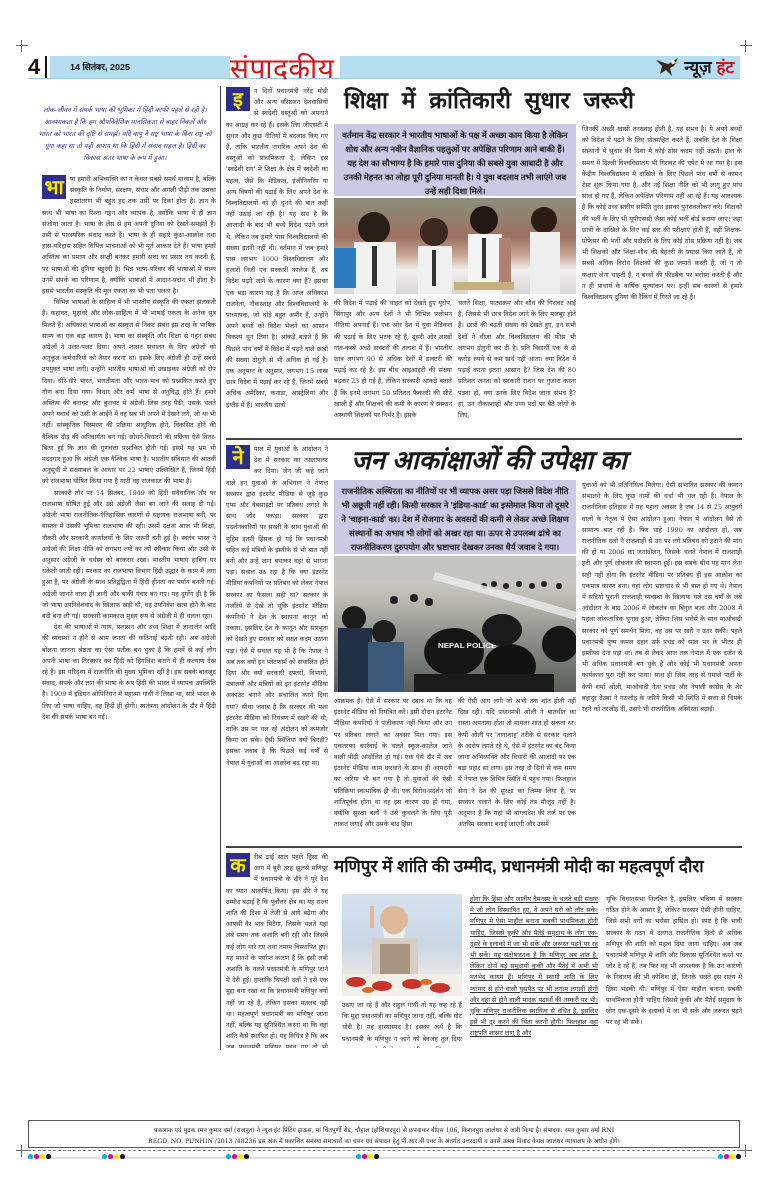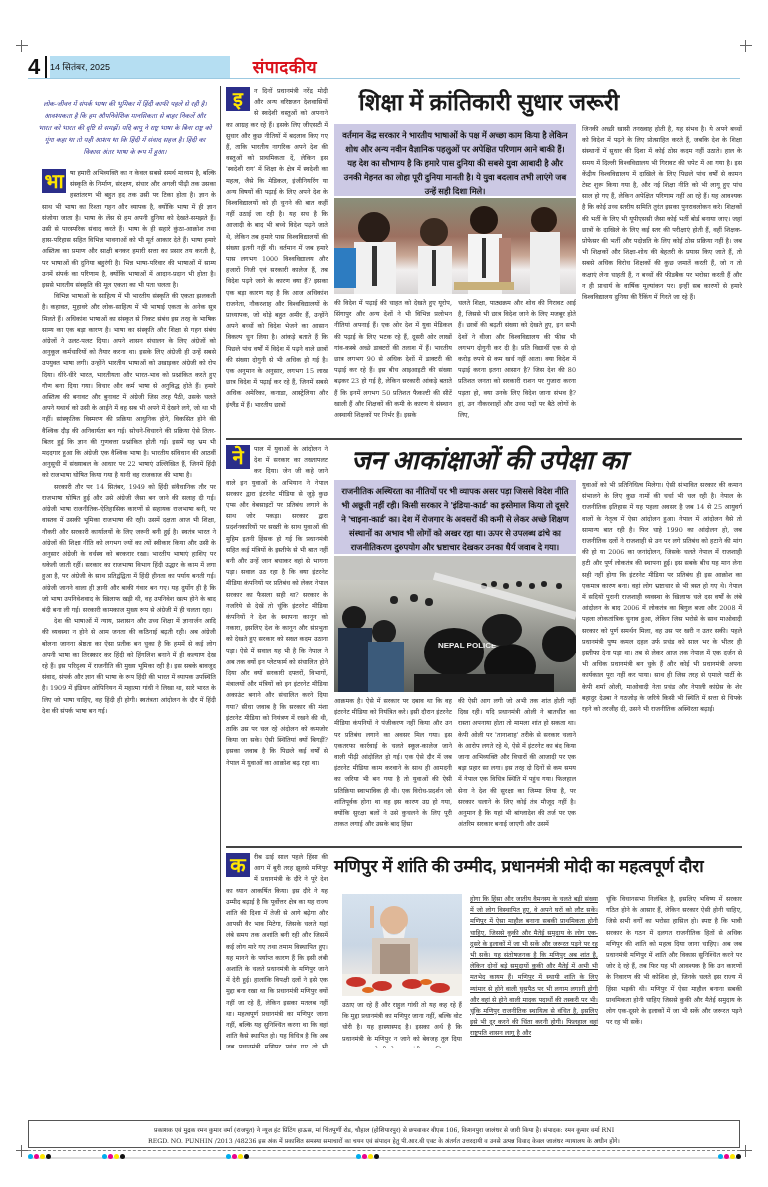--- a/index.html
+++ b/index.html
@@ -8,40 +8,40 @@
 
   .reg-mark { position: absolute; width: 12px; height: 12px; }
   .reg-mark::before, .reg-mark::after { content: ""; position: absolute; background: #666; }
   .reg-mark::before { left: 5px; top: 0; width: 1px; height: 12px; }
   .reg-mark::after { left: 0; top: 5px; width: 12px; height: 1px; }
 
   
   .masthead { position: absolute; top: 55px; left: 28px; width: 712px; height: 24px; display: flex; align-items: center; border-bottom: 1px solid #9cc9e1; }
   .page-num { font-family: "Liberation Sans", sans-serif; font-weight: bold; font-size: 22px; color: #111; width: 14px; line-height: 24px; }
   .page-sep { width: 2px; height: 22px; background: #111; margin: 0 3px 0 3px; }
-  .date-band { background: #b5def2; height: 22px; flex: 0 0 180px; display: flex; align-items: center; padding-left: 0; font-family: "Liberation Sans", sans-serif; font-size: 9px; color: #111; font-weight: normal; }
-  .section-title { flex: 0 0 110px; text-align: center; font-family: "Liberation Sans", sans-serif; font-weight: bold; font-size: 17px; color: #d9121c; letter-spacing: 0.5px; }
+  .date-band { background: #b5def2; height: 22px; flex: 0 0 180px; display: flex; align-items: center; padding-left: 20px; font-family: "Liberation Sans", sans-serif; font-size: 9px; color: #111; font-weight: bold; }
+  .section-title { flex: 0 0 110px; font-family: "Liberation Sans", sans-serif; font-weight: normal; font-size: 28px; color: #d9121c; letter-spacing: 0.5px; }
   .band-right { background: #b5def2; height: 22px; flex: 1; display: flex; justify-content: flex-end; align-items: center; padding-right: 6px; gap: 4px; }
   .brand-eagle { width: 26px; height: 22px; position: relative; }
   .brand-name { font-family: "Liberation Sans", sans-serif; font-weight: bold; font-size: 17px; }
   .brand-name .a { color: #1a1a1a; }
   .brand-name .b { color: #d9121c; }
 
   
   .left-col { position: absolute; left: 28px; top: 86px; width: 188px; }
   .left-headline { font-family: "Liberation Sans", sans-serif; font-weight: bold; font-size: 21px; line-height: 24px; color: #1a1a1a; padding-left: 14px; }
   .author-block { position: relative; height: 104px; margin-top: 8px; }
   .author-photo { position: absolute; left: 14px; top: 0; width: 72px; height: 88px; background: linear-gradient(180deg,#b7a48e 0%,#8f7b67 30%,#d4b79b 50%,#3a3a3a 85%,#2a2a2a 100%); border: 1px solid #ccc; }
   .author-photo .face { position: absolute; left: 20px; top: 20px; width: 30px; height: 36px; background: #c58f6a; border-radius: 45% 45% 40% 40%; }
   .author-photo .mustache { position: absolute; left: 22px; top: 42px; width: 26px; height: 6px; background: #2a1a12; border-radius: 4px; }
   .author-photo .hair { position: absolute; left: 22px; top: 16px; width: 26px; height: 8px; background: #444; border-radius: 50% 50% 0 0; }
   .pen-icon { position: absolute; left: 92px; top: 4px; width: 90px; height: 50px; }
   .author-name { position: absolute; left: 114px; top: 56px; width: 82px; height: 14px; background: #2b2e8a; color: #fff; font-family: "Liberation Sans", sans-serif; font-size: 8px; display: flex; align-items: center; justify-content: center; }
   .author-role { position: absolute; left: 114px; top: 71px; width: 82px; height: 14px; background: #ffe600; color: #d9121c; font-family: "Liberation Sans", sans-serif; font-weight: bold; font-size: 8px; display: flex; align-items: center; justify-content: center; }
-  .blurb { font-family: "DejaVu Sans", sans-serif; font-style: italic; font-size: 6.6px; line-height: 12px; color: #2b2e8a; text-align: center; padding: 0 4px 0 10px; margin-top: 12px; }
+  .blurb { font-family: "DejaVu Sans", sans-serif; font-style: italic; font-size: 6.6px; line-height: 12px; color: #2b2e8a; text-align: center; padding: 0 4px 0 10px; margin-top: 18px; }
   .body-text { font-family: "DejaVu Serif", serif; font-size: 6.4px; line-height: 11.2px; color: #333; text-align: justify; }
   .left-body { margin-top: 10px; padding-left: 14px; }
   .left-body p { text-indent: 12px; }
   .dropcap { float: left; width: 20px; height: 20px; margin: 1px 4px 0 0; background: #2b2e8a; border: 1px solid #2b2e8a; color: #ffe600; font-family: "Liberation Sans", sans-serif; font-weight: bold; font-size: 16px; line-height: 19px; text-align: center; }
   .dropcap.big { width: 24px; height: 24px; font-size: 20px; line-height: 23px; }
 
   .col-divider { position: absolute; left: 220px; top: 86px; width: 1px; height: 964px; background: #444; }
   .art-headline { font-family: "Liberation Sans", sans-serif; font-weight: bold; color: #1a1a1a; text-align: center; }
   .col { position: absolute; overflow: hidden; }
   .pull-quote { position: absolute; background: #ccc9e4; color: #1a1a1a; font-family: "Liberation Sans", sans-serif; font-weight: bold; font-size: 8.3px; line-height: 14px; text-align: center; padding: 4px 6px; }
@@ -62,41 +62,54 @@
 <div class="reg-mark" style="left:16px;top:1145px;"></div>
 <div class="reg-mark" style="left:740px;top:1145px;"></div>
 
 <header class="masthead">
   <span class="page-num">4</span>
   <span class="page-sep"></span>
   <div class="date-band">
     <span>14 सितंबर, 2025</span>
   </div>
   <div class="section-title">संपादकीय</div>
+  <div class="band-right">
+    <span class="brand-eagle">
+      <svg width="26" height="22" viewBox="0 0 26 22">
+        <path d="M2 4 L14 8 L24 2 L20 10 L16 12 L18 20 L12 14 L6 18 L8 10 Z" fill="#3b2a20"></path>
+        <circle cx="19" cy="6" r="2" fill="#f4f4f4"></circle>
+        <path d="M21 6 L25 7 L21 8 Z" fill="#e0a020"></path>
+      </svg>
+    </span>
+    <span class="brand-name">
+      <span class="a">न्यूज़</span>
+      <span class="b">हंट</span>
+    </span>
+  </div>
 </header>
 
 <section class="left-col">
   <p class="blurb">लोक-जीवन में संपर्क भाषा की भूमिका में हिंदी काफी पहले से रही है। आवश्यकता है कि हम औपनिवेशिक मानसिकता से बाहर निकलें और भारत को भारत की दृष्टि से समझें। यदि बापू ने राष्ट्र भाषा के बिना राष्ट्र को गूंगा कहा था तो यही आशय था कि हिंदी में संवाद सहज है। हिंदी का विकास अंतर भाषा के रूप में हुआ।</p>
   <div class="body-text left-body">
     <span class="dropcap big">भा</span>
     <p style="text-indent:0">षा हमारी अभिव्यक्ति का न केवल सबसे समर्थ माध्यम है, बल्कि संस्कृति के निर्माण, संरक्षण, संचार और अगली पीढ़ी तक उसका हस्तांतरण भी बहुत हद तक उसी पर टिका होता है। ज्ञान के साथ भी भाषा का रिश्ता गहन और व्यापक है, क्योंकि भाषा में ही ज्ञान संजोया जाता है। भाषा के लेंस से हम अपनी दुनिया को देखते-समझते हैं। उसी से पारस्परिक संवाद करते हैं। भाषा के ही सहारे कुंठा-आक्रोश तथा हास-परिहास सहित विभिन्न भावनाओं को भी मूर्त आकार देते हैं। भाषा हमारे अस्तित्व का प्रमाण और साक्षी बनकर हमारी सत्ता का प्रसार तय करती है, पर भाषाओं की दुनिया बहुरंगी है। भिन्न भाषा-परिवार की भाषाओं में साम्य उनमें संपर्क का परिणाम है, क्योंकि भाषाओं में आदान-प्रदान भी होता है। इससे भारतीय संस्कृति की मूल एकता का भी पता चलता है।</p>
     <p>विभिन्न भाषाओं के साहित्य में भी भारतीय संस्कृति की एकता झलकती है। कहावत, मुहावरे और लोक-साहित्य में भी भाषाई एकता के अनेक सूत्र मिलते हैं। अधिकांश भाषाओं का संस्कृत से निकट संबंध इस तरह के भाषिक साम्य का एक बड़ा कारण है। भाषा का संस्कृति और शिक्षा से गहन संबंध अंग्रेजों ने उलट-पलट दिया। अपने शासन संचालन के लिए अंग्रेजों को अनुकूल कर्मचारियों को तैयार करना था। इसके लिए अंग्रेजी ही उन्हें सबसे उपयुक्त भाषा लगी। उन्होंने भारतीय भाषाओं को उखाड़कर अंग्रेजी को रोप दिया। धीरे-धीरे भारत, भारतीयता और भारत-भाव को प्रश्नांकित करते हुए गौण बना दिया गया। विचार और कर्म भाषा से अनुविद्ध होते हैं। हमारे अस्तित्व की बनावट और बुनावट में अंग्रेजी जिस तरह पैठी, उसके चलते अपने यथार्थ को उसी के आईने में वह सब भी अपने में देखने लगे, जो था भी नहीं। सांस्कृतिक विस्मरण की प्रक्रिया आधुनिक होने, विकसित होने की वैश्विक दौड़ की अनिवार्यता बन गई। सोचने-विचारने की प्रक्रिया ऐसे तितर-बितर हुई कि ज्ञान की गुणवत्ता प्रश्नांकित होती गई। इसमें यह भ्रम भी मददगार हुआ कि अंग्रेजी एक वैश्विक भाषा है। भारतीय संविधान की आठवीं अनुसूची में संख्याबल के आधार पर 22 भाषाएं उल्लिखित हैं, जिनमें हिंदी को राजभाषा घोषित किया गया है यानी वह राजकाज की भाषा है।</p>
     <p>सरकारी तौर पर 14 सितंबर, 1949 को हिंदी संवैधानिक तौर पर राजभाषा घोषित हुई और उसे अंग्रेजी जैसा बन जाने की सलाह दी गई। अंग्रेजी भाषा राजनीतिक-ऐतिहासिक कारणों से सहायक राजभाषा बनी, पर वास्तव में उसकी भूमिका राजभाषा की रही। उसमें दक्षता आज भी शिक्षा, नौकरी और सरकारी कार्यालयों के लिए जरूरी बनी हुई है। स्वतंत्र भारत ने अंग्रेजों की शिक्षा नीति को लगभग ज्यों का त्यों स्वीकार किया और उसी के अनुसार अंग्रेजी के वर्चस्व को बरकरार रखा। भारतीय भाषाएं हाशिए पर धकेली जाती रहीं। सरकार का राजभाषा विभाग हिंदी उद्धार के काम में लगा हुआ है, पर अंग्रेजी के साथ प्रतिद्वंद्विता में हिंदी हीनता का पर्याय बनती गई। अंग्रेजी जानने वाला ही ज्ञानी और बाकी गंवार बन गए। यह दुर्योग ही है कि जो भाषा उपनिवेशवाद के खिलाफ खड़ी थी, वह उपनिवेश खत्म होने के बाद बंदी बना ली गई। सरकारी कामकाज मुख्य रूप से अंग्रेजी में ही चलता रहा।</p>
     <p>देश की भाषाओं में न्याय, प्रशासन और उच्च शिक्षा में ज्ञानार्जन आदि की व्यवस्था न होने से आम जनता की कठिनाई बढ़ती रही। अब अंग्रेजी बोलना जानना श्रेष्ठता का ऐसा प्रतीक बन चुका है कि हममें से कई लोग अपनी भाषा का तिरस्कार कर हिंदी को हिंगलिश बनाने में ही कल्याण देख रहे हैं। इस परिदृश्य में राजनीति की मुख्य भूमिका रही है। इस सबके बावजूद संवाद, संपर्क और ज्ञान की भाषा के रूप हिंदी की भारत में व्यापक उपस्थिति है। 1909 में इंडियन ओपिनियन में महात्मा गांधी ने लिखा था, सारे भारत के लिए जो भाषा चाहिए, वह हिंदी ही होगी। स्वतंत्रता आंदोलन के दौर में हिंदी देश की संपर्क भाषा बन गई।</p>
   </div>
 </section>
 
 <div class="col-divider"></div>
 
 <section>
   <div class="col body-text" style="left:226px;top:86px;width:102px;height:348px;">
     <span class="dropcap big">इ</span>
     <span>न दिनों प्रधानमंत्री नरेंद्र मोदी और अन्य वरिष्ठजन देशवासियों से स्वदेशी वस्तुओं को अपनाने का आग्रह कर रहे हैं। इसके लिए जीएसटी में सुधार और कुछ नीतियों में बदलाव किए गए हैं, ताकि भारतीय नागरिक अपने देश की वस्तुओं को प्राथमिकता दें, लेकिन इस 'स्वदेशी राग' में शिक्षा के क्षेत्र में स्वदेशी का महत्व, जैसे कि मेडिकल, इंजीनियरिंग या अन्य विषयों की पढ़ाई के लिए अपने देश के विश्वविद्यालयों को ही चुनने की बात कहीं नहीं उठाई जा रही है। यह सच है कि आजादी के बाद भी बच्चे विदेश पढ़ने जाते थे, लेकिन तब हमारे पास विश्वविद्यालयों की संख्या इतनी नहीं थी। वर्तमान में जब हमारे पास लगभग 1000 विश्वविद्यालय और हजारों निजी एवं सरकारी कालेज हैं, तब विदेश पढ़ने जाने के कारण क्या हैं? इसका एक बड़ा कारण यह है कि आज अधिकांश राजनेता, नौकरशाह और विश्वविद्यालयों के प्राध्यापक, जो थोड़े बहुत अमीर हैं, उन्होंने अपने बच्चों को विदेश भेजने का आसान विकल्प चुन लिया है। आंकड़े बताते हैं कि पिछले पांच वर्षों में विदेश में पढ़ने वाले छात्रों की संख्या दोगुनी से भी अधिक हो गई है। एक अनुमान के अनुसार, लगभग 15 लाख छात्र विदेश में पढ़ाई कर रहे हैं, जिनमें सबसे अधिक अमेरिका, कनाडा, आस्ट्रेलिया और इंग्लैंड में हैं। भारतीय छात्रों</span>
   </div>
-  <h2 class="art-headline" style="position:absolute;left:334px;top:88px;width:310px;font-size:23px;line-height:28px;">शिक्षा में क्रांतिकारी सुधार जरूरी</h2>
+  <h2 class="art-headline" style="position:absolute;left:334px;top:88px;width:310px;font-size:23px;line-height:28px;font-family:Liberation Mono, monospace;">शिक्षा में क्रांतिकारी सुधार जरूरी</h2>
   <div class="pull-quote" style="left:334px;top:124px;width:242px;height:72px;">वर्तमान केंद्र सरकार ने भारतीय भाषाओं के पक्ष में अच्छा काम किया है लेकिन शोध और अन्य नवीन वैज्ञानिक पहलुओं पर अपेक्षित परिणाम आने बाकी हैं। यह देश का सौभाग्य है कि हमारे पास दुनिया की सबसे युवा आबादी है और उनकी मेहनत का लोहा पूरी दुनिया मानती है। ये युवा बदलाव तभी लाएंगे जब उन्हें सही दिशा मिले।</div>
   <div class="photo" style="left:334px;top:198px;width:242px;height:96px;background:linear-gradient(180deg,#8a8f7a 0%,#9c7060 40%,#c9a795 60%,#f1efef 75%,#d8d5d5 100%);">
     <svg width="242" height="96" viewBox="0 0 242 96">
       <circle cx="40" cy="30" r="16" fill="#2a1e18"></circle>
         <rect x="20" y="44" width="42" height="52" fill="#f1f1f1"></rect>
       <rect x="38" y="48" width="5" height="40" fill="#333"></rect>
       <rect x="0" y="50" width="22" height="40" fill="#2d7cc1"></rect>
       <circle cx="100" cy="34" r="14" fill="#3a2a20"></circle>
         <rect x="84" y="48" width="34" height="48" fill="#f0f0f0"></rect>
       <rect x="98" y="52" width="4" height="36" fill="#333"></rect>

